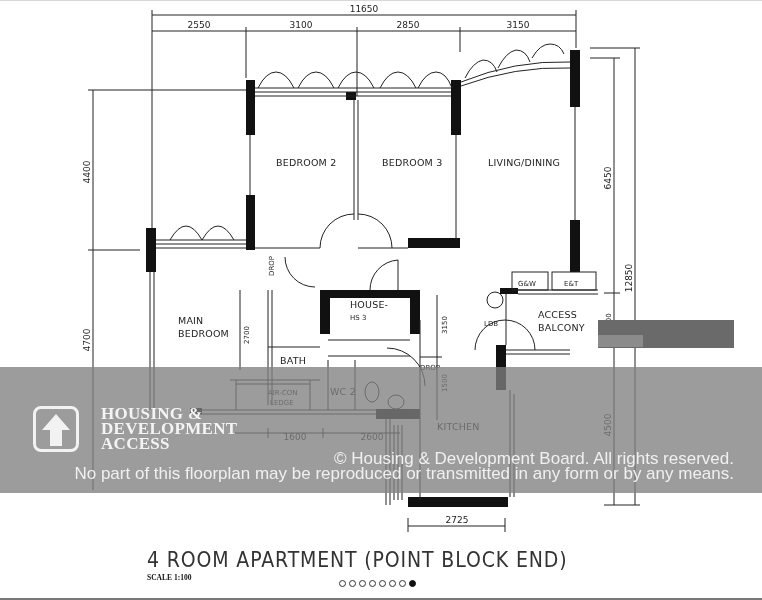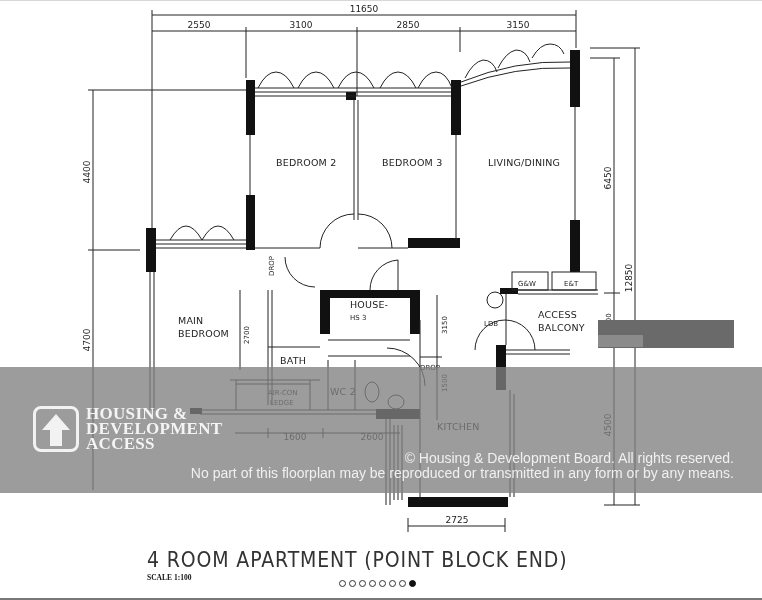--- a/index.html
+++ b/index.html
@@ -7,22 +7,22 @@
   .topline{position:absolute;left:0;top:0;width:762px;height:1px;background:#d8d8d8;}
   .plan{position:absolute;left:0;top:0;width:762px;height:600px;}
   .plan text{font-family:"DejaVu Sans",sans-serif;fill:#222;}
   .dim{font-size:9px;}
   .room{font-size:9.5px;letter-spacing:.2px;}
   .small{font-size:7px;}
   .watermark{position:absolute;left:0;top:367px;width:762px;height:126px;background:rgba(128,128,128,0.78);}
   .hdb-logo{position:absolute;left:33px;top:406px;display:flex;align-items:flex-start;}
   .hdb-icon{width:46px;height:46px;border:3px solid #f2f2f2;border-radius:8px;box-sizing:border-box;position:relative;}
   .hdb-icon svg{position:absolute;left:4px;top:3px;}
-  .hdb-text{margin-left:7px;color:#f4f4f4;font-family:"Liberation Serif",serif;font-weight:bold;font-size:17px;line-height:15px;letter-spacing:.3px;}
-  .copyright{position:absolute;right:28px;top:451px;color:#f0f0f0;font-size:14px;text-align:right;line-height:15px;}
+  .hdb-text{margin-left:22px;color:#f4f4f4;font-family:"Liberation Serif",serif;font-weight:bold;font-size:17px;line-height:15px;letter-spacing:.3px;}
+  .copyright{position:absolute;right:28px;top:451px;color:#f0f0f0;font-size:17px;text-align:right;line-height:15px;}
   .title{position:absolute;left:147px;top:547px;font-family:"DejaVu Sans",sans-serif;font-size:22px;color:#333;letter-spacing:1px;transform:scaleX(.86);transform-origin:left top;font-weight:normal;}
   .scale{position:absolute;left:147px;top:573px;font-size:7.5px;color:#111;font-family:Liberation Serif, serif;font-weight:bold;}
   .dots{position:absolute;left:339px;top:580px;display:flex;gap:3px;}
   .dot{width:7px;height:7px;border:1px solid #333;border-radius:50%;box-sizing:border-box;background:#fff;cursor:pointer;}
   .dot.active{background:#111;border-color:#111;}
   .bottomline{position:absolute;left:0;bottom:0;width:762px;height:2px;background:#777;}
   .meter{position:absolute;left:598px;top:320px;width:136px;height:28px;background:#6a6a6a;}
   .meter2{position:absolute;left:598px;top:335px;width:45px;height:12px;background:#8b8b8b;}
 </style>
 </head>

